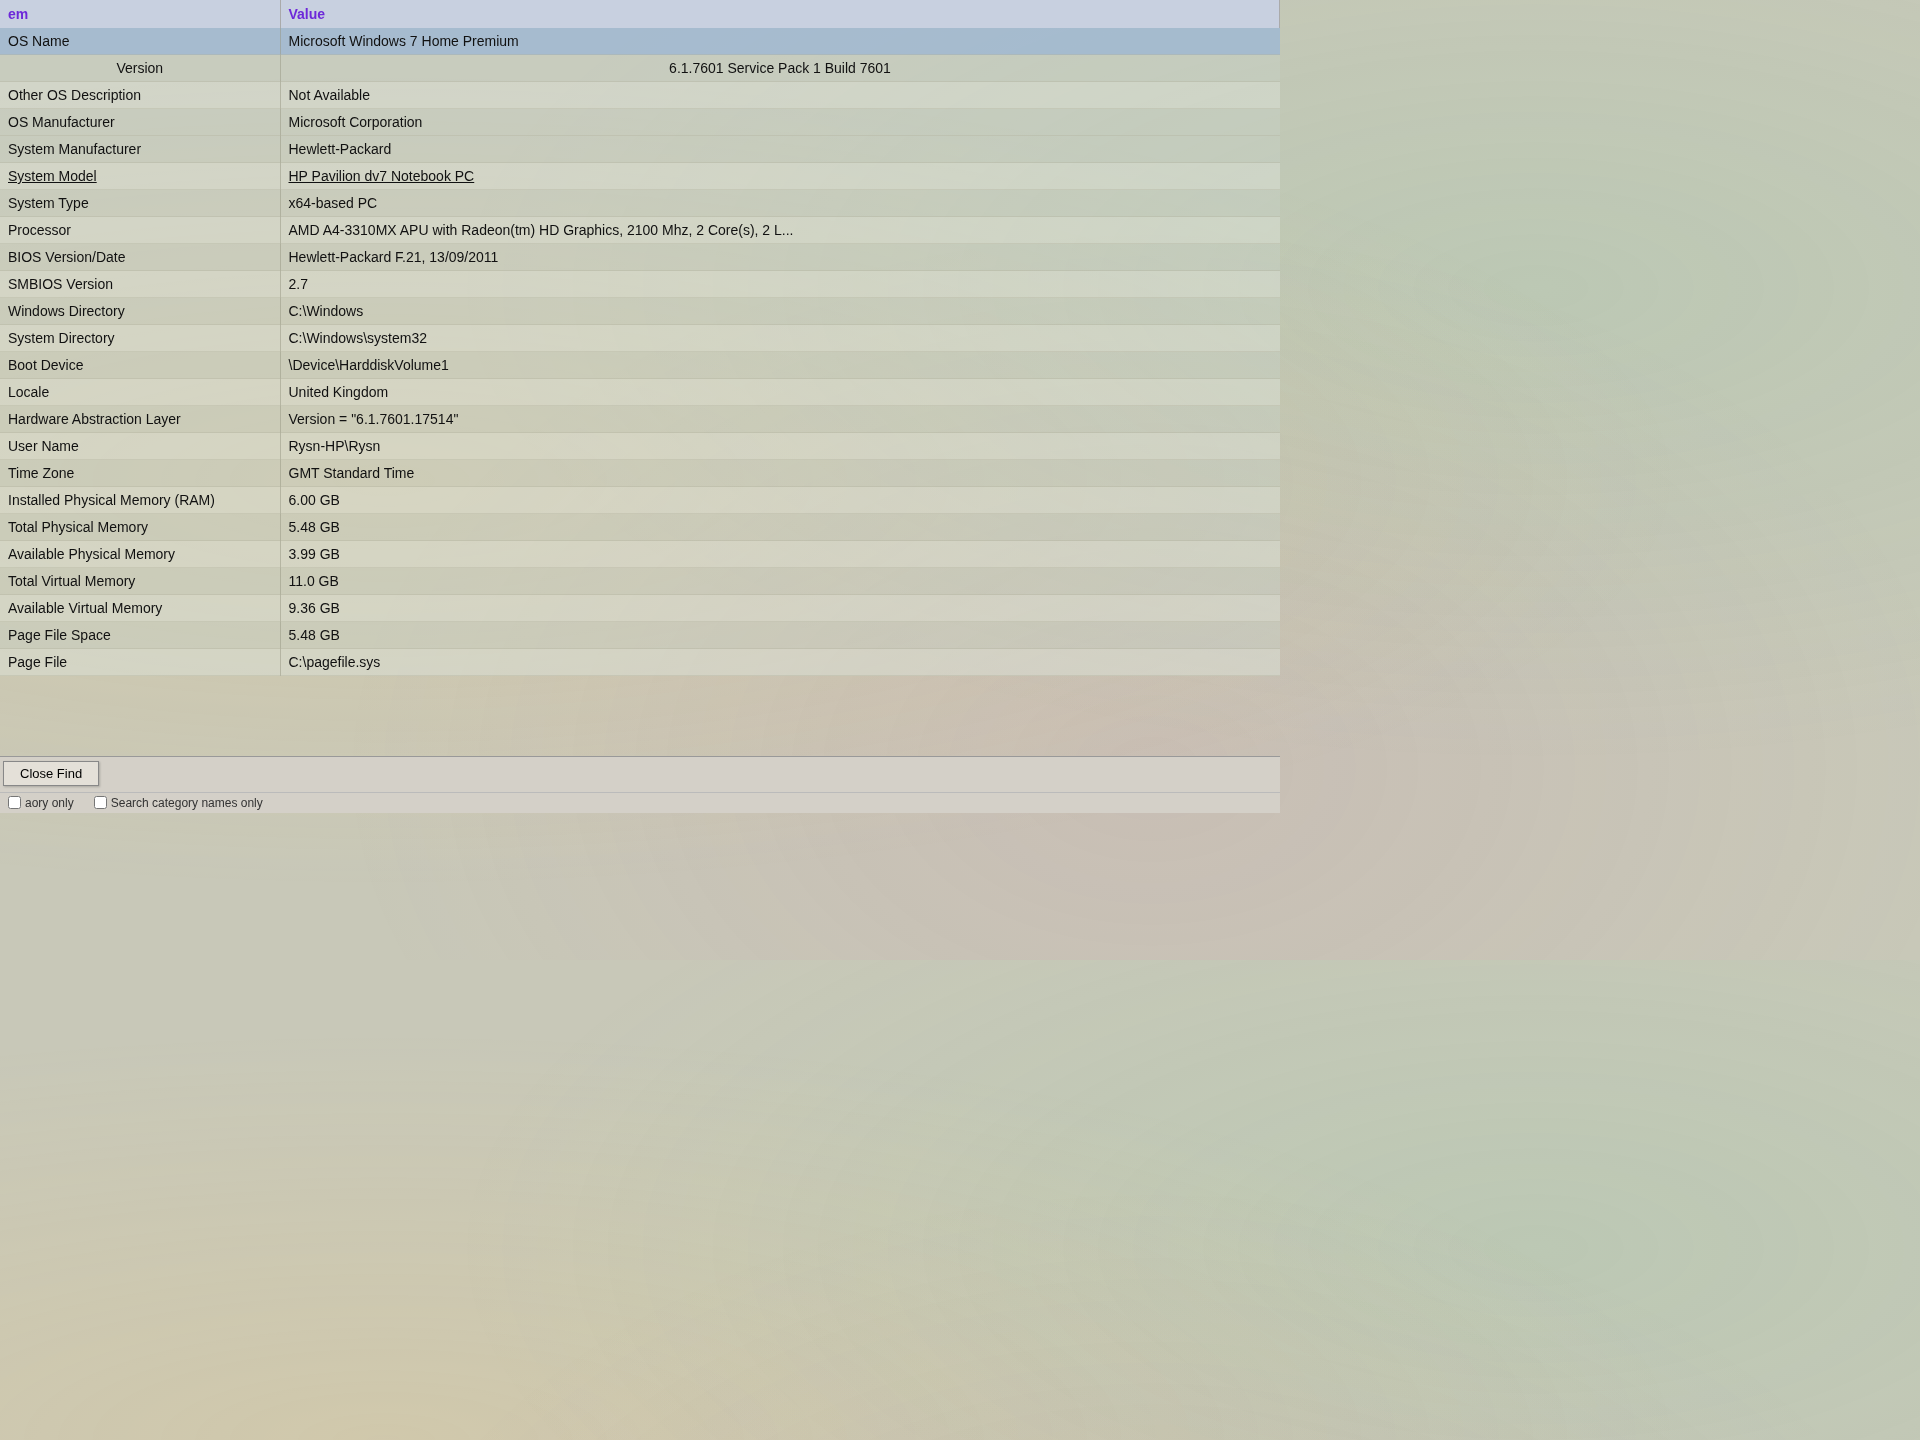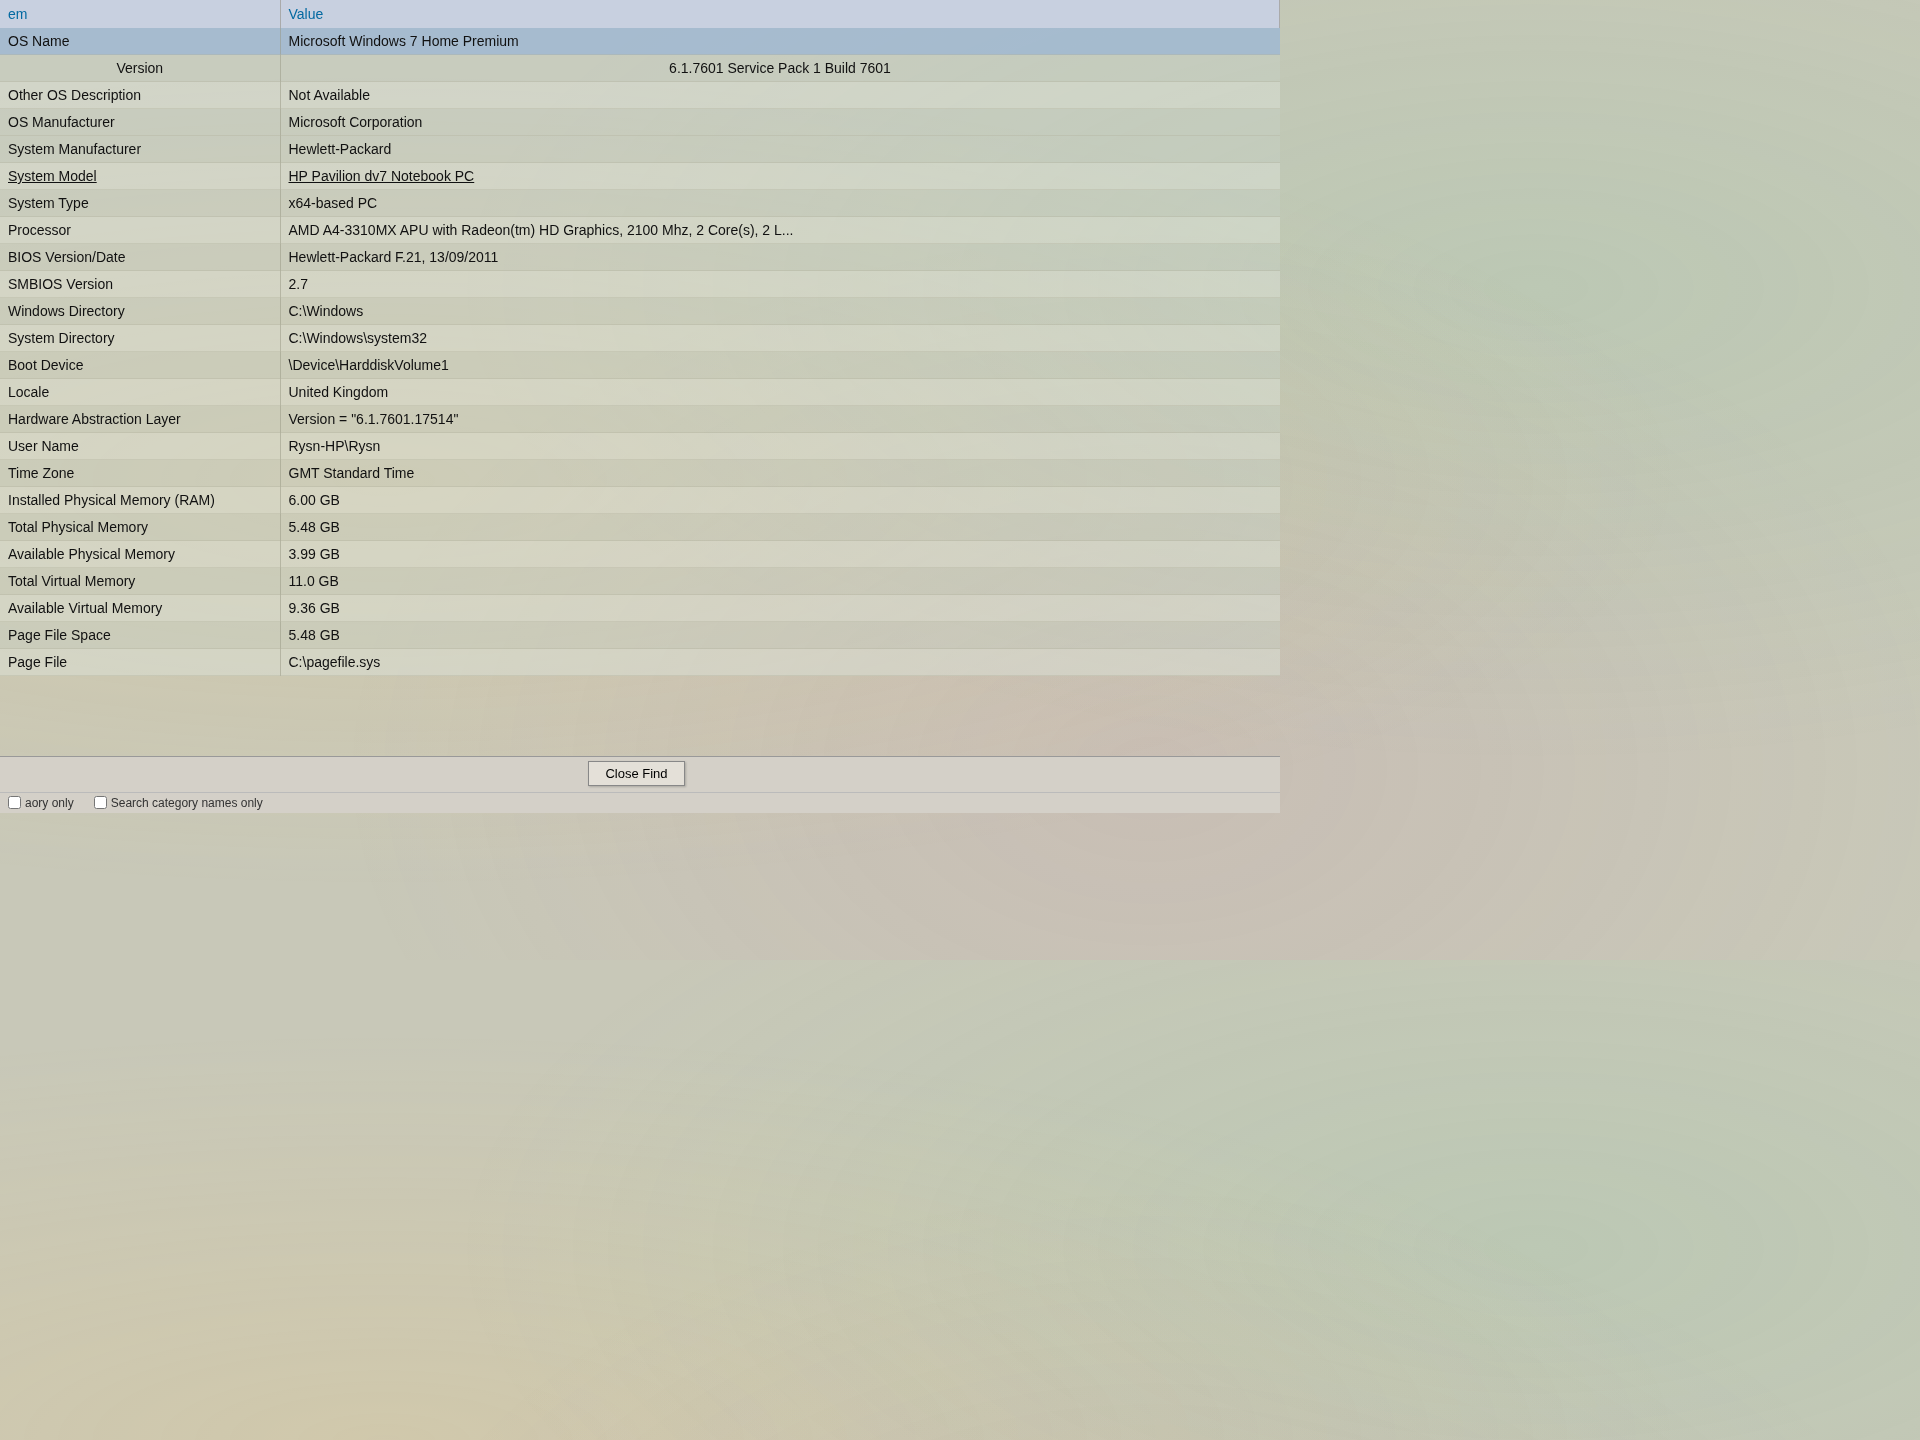--- a/index.html
+++ b/index.html
@@ -32,24 +32,24 @@
       table-layout: fixed;
     }
 
     thead tr {
       background: #c8d0e0;
     }
 
     thead th {
       text-align: left;
       padding: 6px 8px;
-      font-weight: normal;
+      font-weight: bold;
       border-right: 1px solid #aaa;
       font-size: 14px;
-      color: #0369a1;
+      color: #6d28d9;
     }
 
     tbody tr {
       background: rgba(220, 225, 215, 0.55);
     }
 
     tbody tr:nth-child(1) {
       background: rgba(160, 185, 210, 0.75);
     }
 
@@ -63,21 +63,21 @@
     tbody tr td:first-child {
       border-right: 1px solid rgba(150,150,130,0.5);
       width: 280px;
     }
 
     .col-item { width: 280px; }
     .col-value { width: auto; }
 
     .find-bar {
       display: flex;
-      justify-content: center;
+      justify-content: flex-start;
       padding: 4px 10px 6px 3px;
       background: #d4d0c8;
       border-top: 1px solid #999;
     }
 
     .close-find-btn {
       background: #e4e0d8;
       border: 1px solid #888;
       padding: 4px 16px;
       font-size: 13px;

